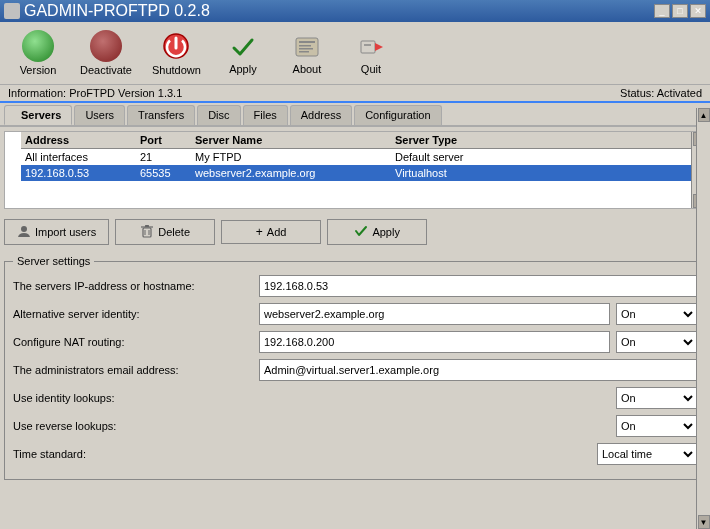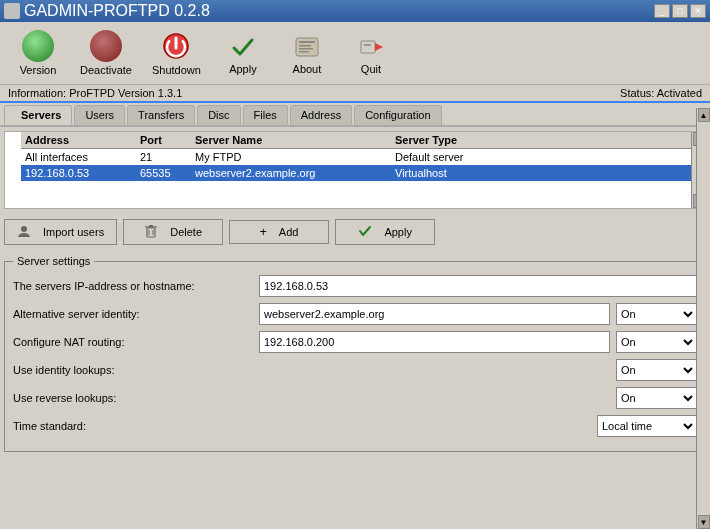--- a/index.html
+++ b/index.html
@@ -135,21 +135,21 @@
       padding: 6px 4px;
       gap: 6px;
       align-items: center;
     }
     .action-btn {
       padding: 4px 12px;
       border: 1px solid #888;
       background: #d4d0c8;
       cursor: pointer;
       font-size: 11px;
-      display: flex; align-items: center; gap: 12px;
+      display: flex; align-items: center; gap: 4px;
       min-width: 100px;
       justify-content: center;
     }
     .settings-group {
       margin: 4px;
       border: 1px solid #888;
       padding: 8px;
       background: #d4d0c8;
     }
     .settings-group legend {
@@ -359,20 +359,24 @@
       </div>
 
       <div class="settings-row">
         <label class="settings-label">Configure NAT routing:</label>
         <input class="settings-input" type="text" value="192.168.0.200" style="">
         <select class="settings-select">
           <option>On</option><option>Off</option>
         </select>
       </div>
 
+      <div class="settings-row">
+        <label class="settings-label">The administrators email address:</label>
+        <input class="settings-input" type="text" value="Admin@virtual.server1.example.org" style="">
+      </div>
 
       <div class="settings-row">
         <label class="settings-label">Use identity lookups:</label>
         <div style="flex:1;"></div>
         <select class="settings-select">
           <option>On</option><option>Off</option>
         </select>
       </div>
 
       <div class="settings-row">

